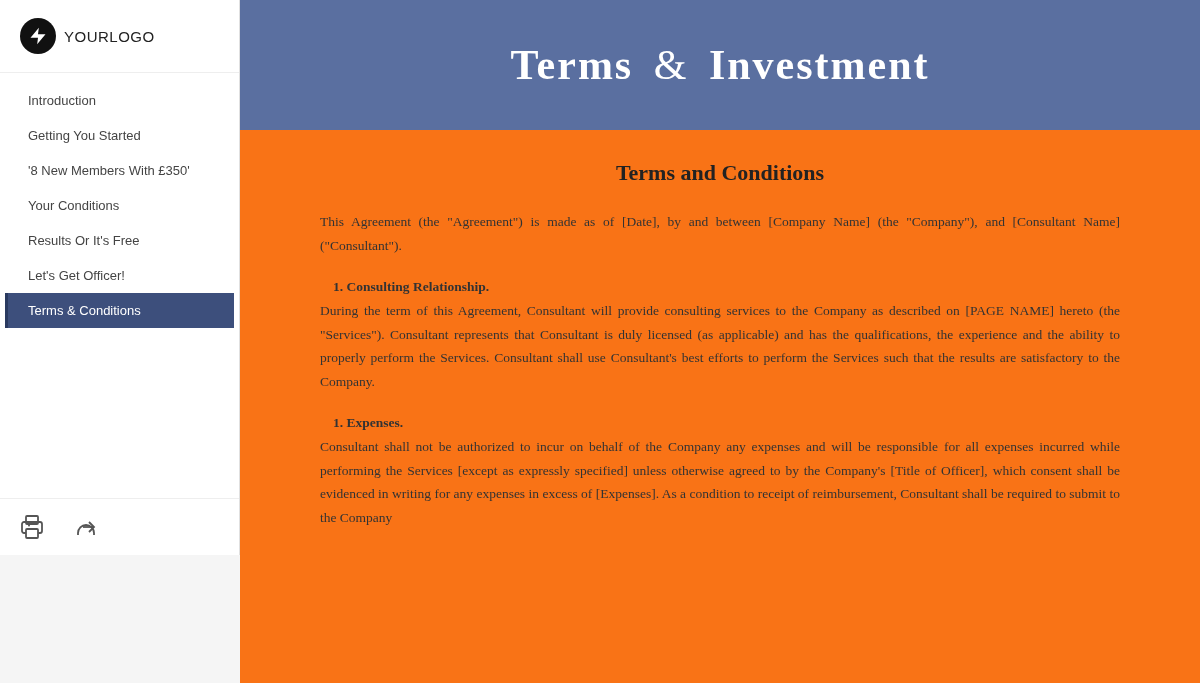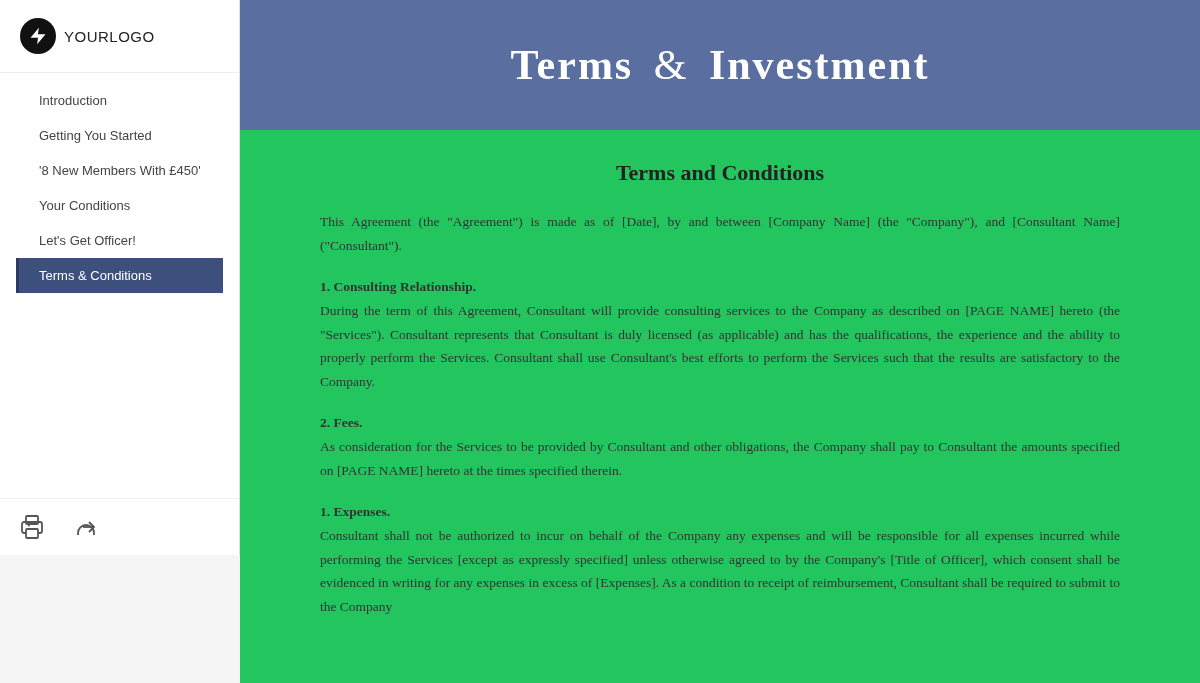--- a/index.html
+++ b/index.html
@@ -48,21 +48,21 @@
       color: #222;
       letter-spacing: 0.5px;
     }
 
     .logo-text span {
       font-weight: 400;
     }
 
     nav {
       flex: 1;
-      padding: 10px 16px;
+      padding: 10px 5px;
     }
 
     .nav-item {
       padding: 10px 20px;
       font-family: Arial, sans-serif;
       font-size: 13px;
       color: #444;
       cursor: pointer;
       border-left: 3px solid transparent;
     }
@@ -122,21 +122,21 @@
     }
 
     .banner-title .ampersand {
       font-weight: 300;
       margin: 0 8px;
     }
 
     #content-area {
       flex: 1;
       overflow-y: auto;
-      background: #22c55e;
+      background: #f97316;
       padding: 30px 80px 40px 80px;
     }
 
     .content-title {
       font-family: Georgia, serif;
       font-size: 22px;
       font-weight: bold;
       text-align: center;
       margin-bottom: 24px;
       color: #222;
@@ -150,20 +150,21 @@
       text-align: justify;
     }
 
     .content-body p {
       margin-bottom: 18px;
     }
 
     .content-body .section-title {
       font-weight: bold;
       font-style: normal;
+      margin-left: 13px;
     }
   </style>
 </head>
 <body>
 
 <aside id="sidebar">
   <div id="logo-area">
     <div class="logo-icon">
       <svg viewBox="0 0 24 24" xmlns="http://www.w3.org/2000/svg">
         <polygon points="13,2 3,14 12,14 11,22 21,10 12,10"></polygon>
@@ -171,22 +172,23 @@
     </div>
     <div class="logo-text">
       <span>YOUR</span><span style="font-weight:400;">LOGO</span>
     </div>
   </div>
 
   <nav>
 
   <div class="nav-item">Introduction</div>
       <div class="nav-item">Getting You Started</div>
-      <div class="nav-item">'8 New Members With £450'</div>
+      <div class="nav-item">'8 New Members With £350'</div>
       <div class="nav-item">Your Conditions</div>
+      <div class="nav-item">Results Or It's Free</div>
       <div class="nav-item">Let's Get Officer!</div>
       <div class="nav-item active">Terms &amp; Conditions</div>
     </nav>
 
   <div class="sidebar-actions">
     <button class="action-btn" title="Print">
 
       <svg width="24" height="24" viewBox="0 0 24 24" fill="none" stroke="#555" stroke-width="1.8">
         <rect x="6" y="1" width="12" height="8" rx="1"></rect>
         <path d="M6 18H4a2 2 0 0 1-2-2V9a2 2 0 0 1 2-2h16a2 2 0 0 1 2 2v7a2 2 0 0 1-2 2h-2"></path>
@@ -216,22 +218,18 @@
 
   <div id="content-area">
     <h2 class="content-title">Terms and Conditions</h2>
     <div class="content-body">
       <p>This  Agreement  (the  "Agreement")  is  made  as  of  [Date],  by  and between  [Company  Name]  (the  "Company"),  and  [Consultant  Name] ("Consultant").</p>
       <p>
         <span class="section-title">1. Consulting Relationship.</span><br>
         <span>During  the  term  of  this  Agreement,  Consultant  will  provide  consulting services  to  the  Company  as  described  on  [PAGE NAME]  hereto  (the "Services").   Consultant  represents  that  Consultant  is  duly  licensed  (as applicable)  and  has  the  qualifications,  the  experience  and  the  ability  to properly perform the Services. Consultant shall use Consultant's best efforts to perform the Services such that the results are satisfactory to the Company.</span>
       </p>
       <p>
-        <span class="section-title">2. Fees.</span><br>
-        <span>As  consideration  for  the  Services  to  be  provided  by  Consultant  and  other obligations,  the  Company  shall  pay  to  Consultant  the  amounts  specified  on [PAGE NAME] hereto at the times specified therein.</span>
-      </p>
-      <p>
         <span class="section-title">1. Expenses.</span><br>
         <span>Consultant  shall  not  be  authorized  to  incur  on  behalf  of  the  Company  any expenses  and  will  be  responsible  for  all  expenses  incurred  while  performing the  Services  [except  as  expressly  specified]  unless  otherwise  agreed  to  by  the Company's  [Title  of  Officer],  which  consent  shall  be  evidenced  in  writing  for any  expenses  in  excess  of  [Expenses].  As  a  condition  to  receipt  of reimbursement,  Consultant  shall  be  required  to  submit  to  the  Company</span>
       </p>
     </div>
   </div>
 </main>
 
 </body></html>

